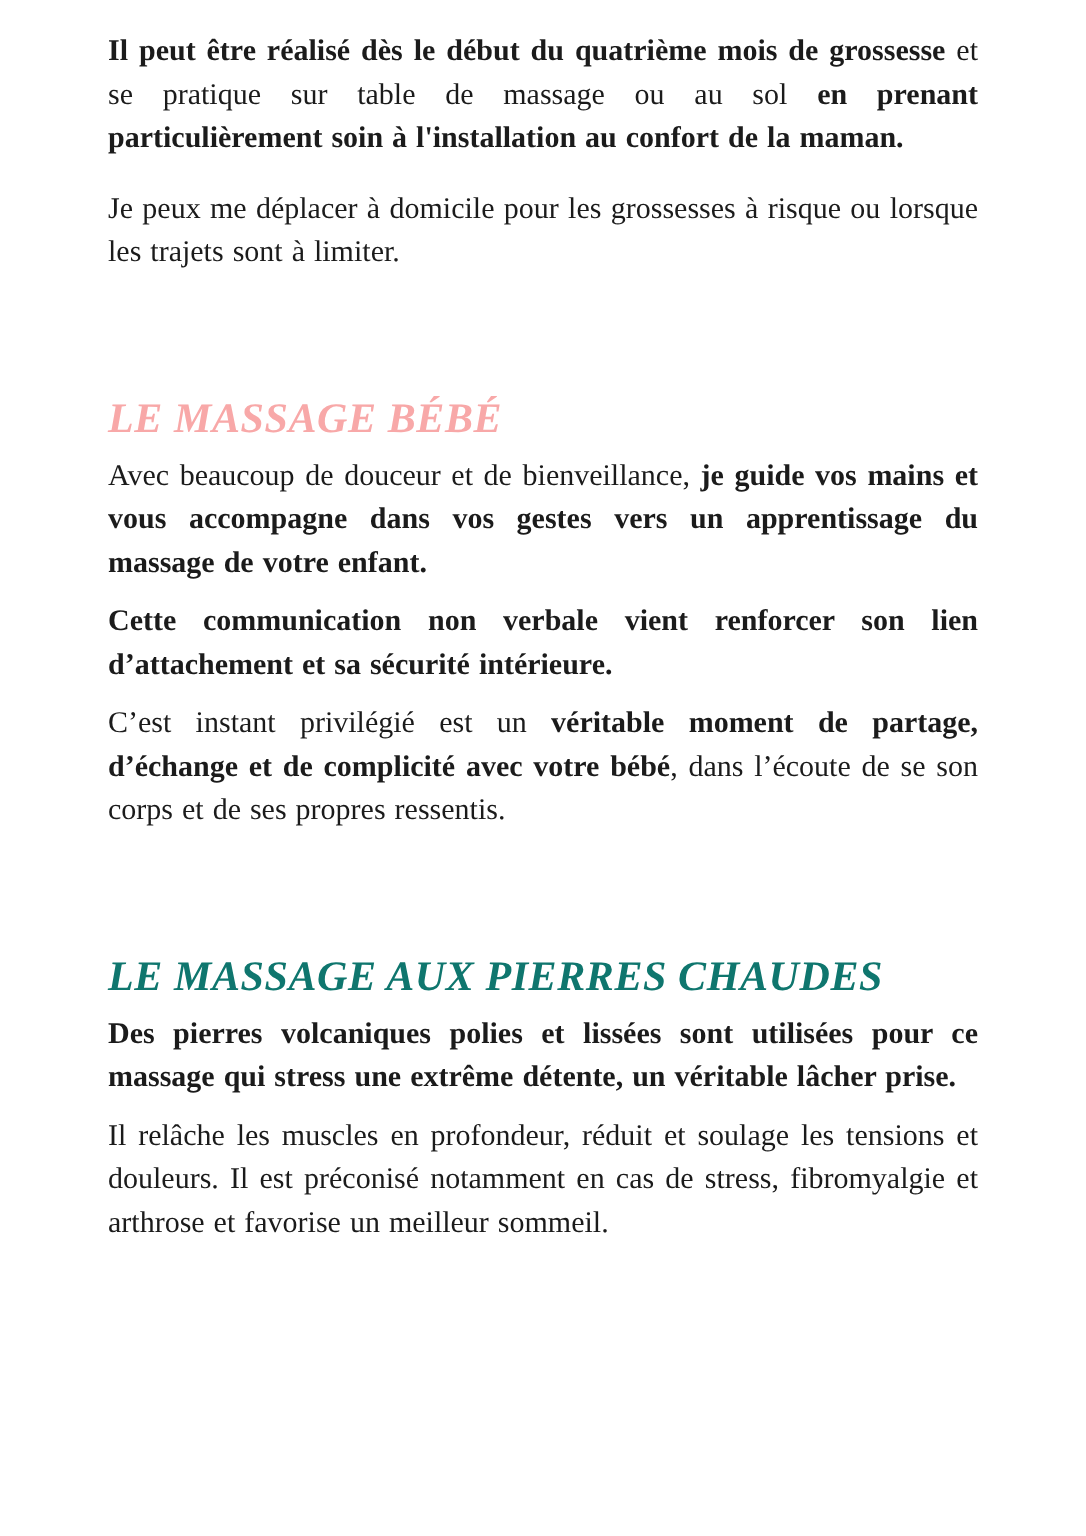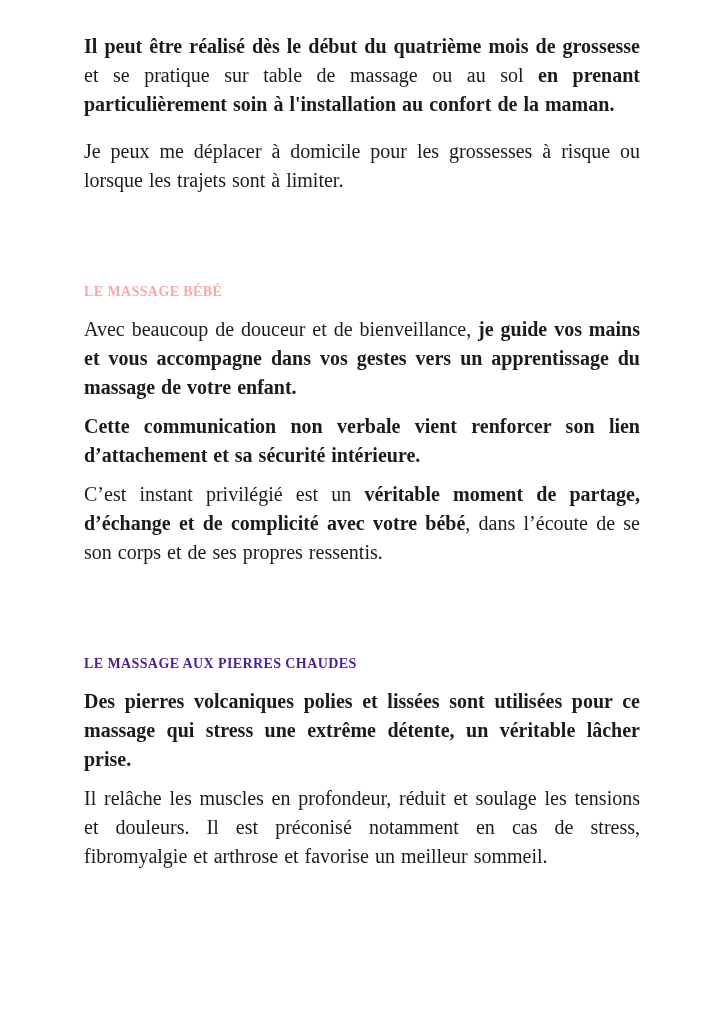--- a/index.html
+++ b/index.html
@@ -12,28 +12,29 @@
     width: 724px;
     height: 1024px;
     background: #ffffff;
     box-sizing: border-box;
     padding: 16px 68px 0 68px;
     overflow: hidden;
     font-family: "Liberation Serif", "DejaVu Serif", serif;
     color: #1b1b1b;
   }
   .doc-section {
-    margin: 16px;
+    margin: 4px;
   }
   .doc-section.with-heading {
     margin-top: 82px;
   }
   .section-heading {
-    font-size: 14px;
+    font-size: 28px;
     line-height: 29px;
+    font-style: italic;
     font-weight: 700;
     letter-spacing: 0.4px;
     margin: 0 0 9px 0;
   }
   .doc-paragraph {
     font-size: 20px;
     line-height: 29px;
     text-align: justify;
     margin: 0 0 10px 0;
     word-spacing: 1px;
@@ -53,17 +54,17 @@
       <p class="doc-paragraph gap-lg"><span class="bold">Il peut être réalisé dès le début du quatrième mois de grossesse</span><span class=""> et se pratique sur table de massage ou au sol </span><span class="bold">en prenant particulièrement soin à l'installation au confort de la maman.</span></p>
       <p class="doc-paragraph"><span class="">Je peux me déplacer à domicile pour les grossesses à risque ou lorsque les trajets sont à limiter.</span></p>
     </section>
     <section class="doc-section with-heading">
       <h2 class="section-heading" style="color: rgb(248, 168, 168);">LE MASSAGE BÉBÉ</h2>
       <p class="doc-paragraph"><span class="">Avec beaucoup de douceur et de bienveillance, </span><span class="bold">je guide vos mains et vous accompagne dans vos gestes vers un apprentissage du massage de votre enfant.</span></p>
       <p class="doc-paragraph"><span class="bold">Cette communication non verbale vient renforcer son lien d’attachement et sa sécurité intérieure.</span></p>
       <p class="doc-paragraph"><span class="">C’est instant privilégié est un </span><span class="bold">véritable moment de partage, d’échange et de complicité avec votre bébé</span><span class="">, dans l’écoute de se son corps et de ses propres ressentis.</span></p>
     </section>
     <section class="doc-section with-heading">
-      <h2 class="section-heading" style="color: #4c1d95;">LE MASSAGE AUX PIERRES CHAUDES</h2>
+      <h2 class="section-heading" style="color: #0f766e;">LE MASSAGE AUX PIERRES CHAUDES</h2>
       <p class="doc-paragraph"><span class="bold">Des pierres volcaniques polies et lissées sont utilisées pour ce massage qui stress une extrême détente, un véritable lâcher prise.</span></p>
       <p class="doc-paragraph"><span class="">Il relâche les muscles en profondeur, réduit et soulage les tensions et douleurs. Il est préconisé notamment en cas de stress, fibromyalgie et arthrose et favorise un meilleur sommeil.</span></p>
     </section>
   </main>
 
 </body></html>

